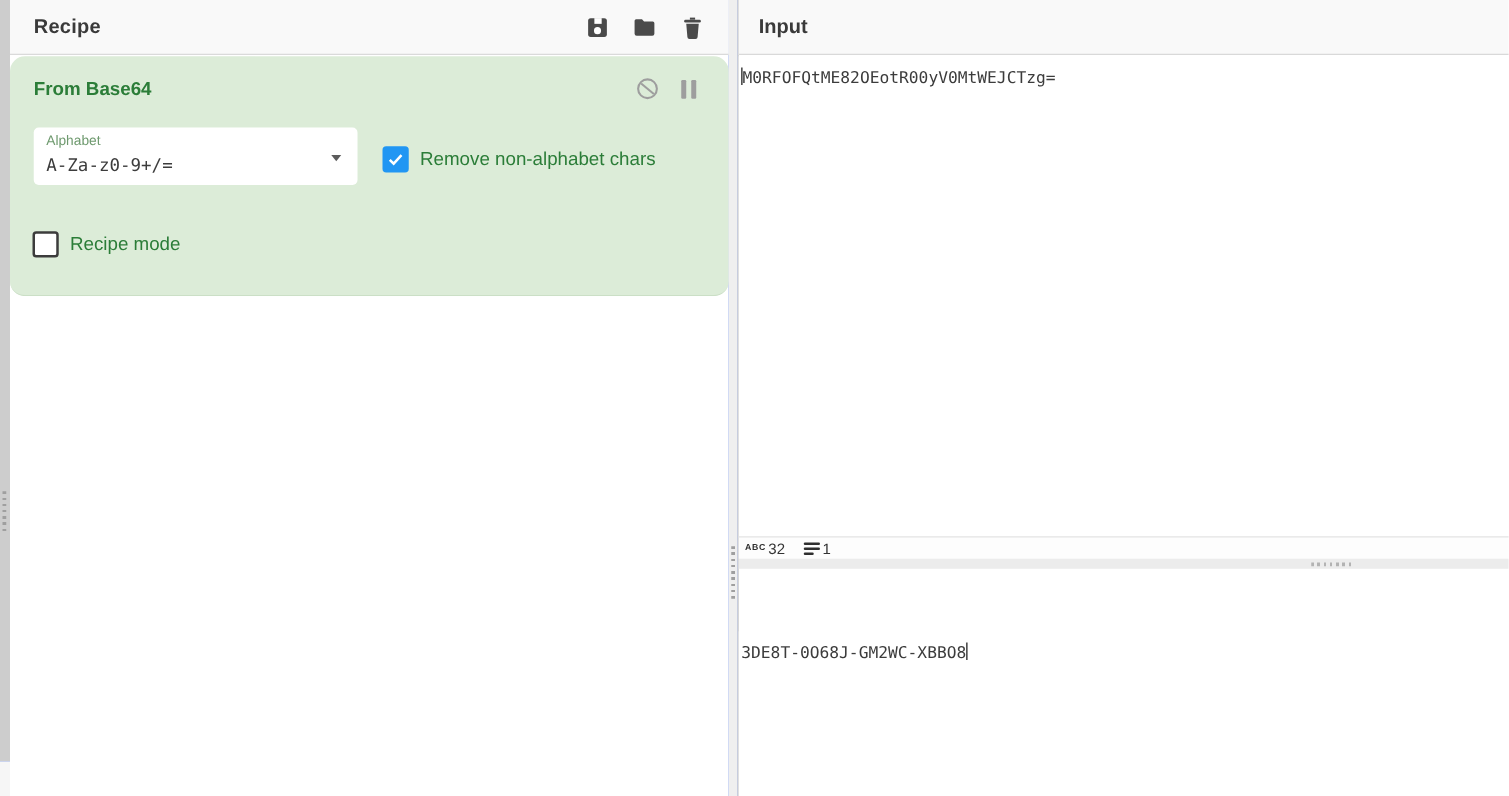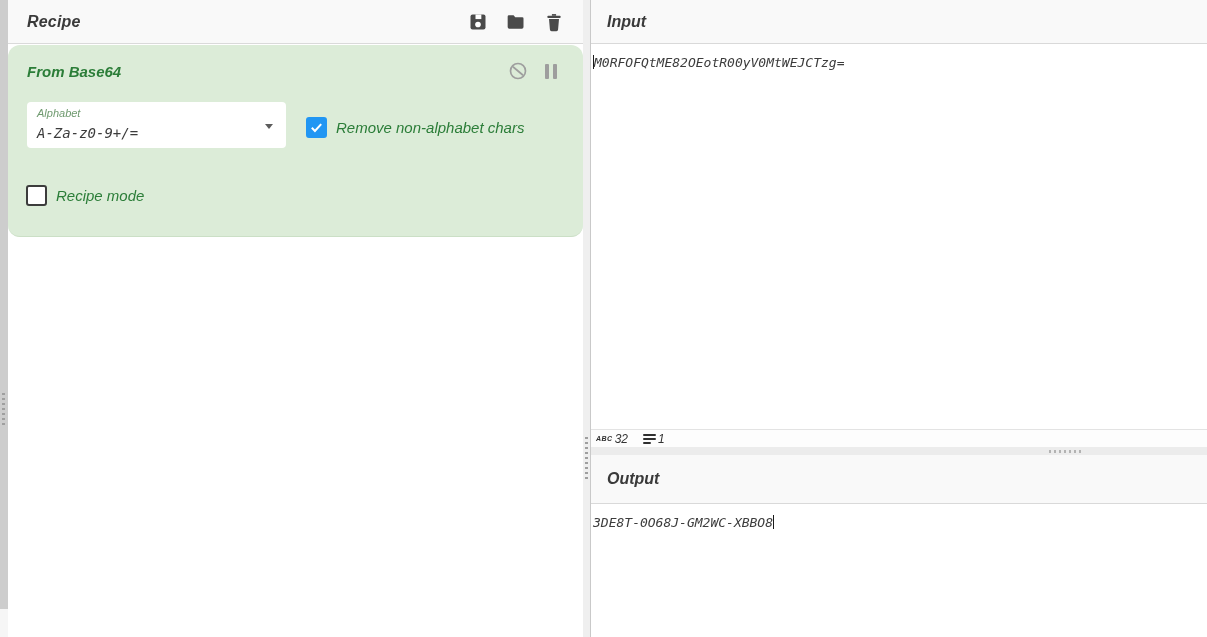--- a/index.html
+++ b/index.html
@@ -1,18 +1,18 @@
 <!DOCTYPE html>
 <html><head>
 <meta charset="utf-8">
 <style>
   * { margin:0; padding:0; box-sizing:border-box; }
   html,body { width:1207px; height:637px; overflow:hidden;
               font-family:"Liberation Sans", sans-serif; background:#fff; }
-  .app { position:relative; width:1050px; height:637px; background:#1d4ed8;font-style:italic; }
+  .app { position:relative; width:1050px; height:637px; background:#1d4ed8; }
 
   
   .ops-strip { position:absolute; left:0; top:0; width:8px; height:609px; background:#cdcdcd; }
   .ops-strip-bottom { position:absolute; left:0; top:609px; width:8px; height:28px; background:#f6f6f6; }
   .dots-v { position:absolute; width:3px; height:32px;
             background-image:repeating-linear-gradient(to bottom,#9f9f9f 0 2px,transparent 2px 5px); }
   .ops-strip .dots-v { left:2px; top:393px; }
 
   
   .recipe-panel { position:absolute; left:8px; top:0; width:575px; height:637px; background:#fff; }
@@ -185,20 +185,17 @@
           </span>
         <span class="status-num">1</span>
       </div>
     </div>
 
     <div class="h-splitter">
       <div class="dots-h"></div>
     </div>
 
     <div class="output-section">
-      <div class="io-header">
-        <span class="io-title">Output</span>
-      </div>
       <div class="output-textarea"><span>3DE8T-0O68J-GM2WC-XBBO8</span><span class="caret"></span></div>
     </div>
 
   </div>
 </div>
 
 </body></html>

